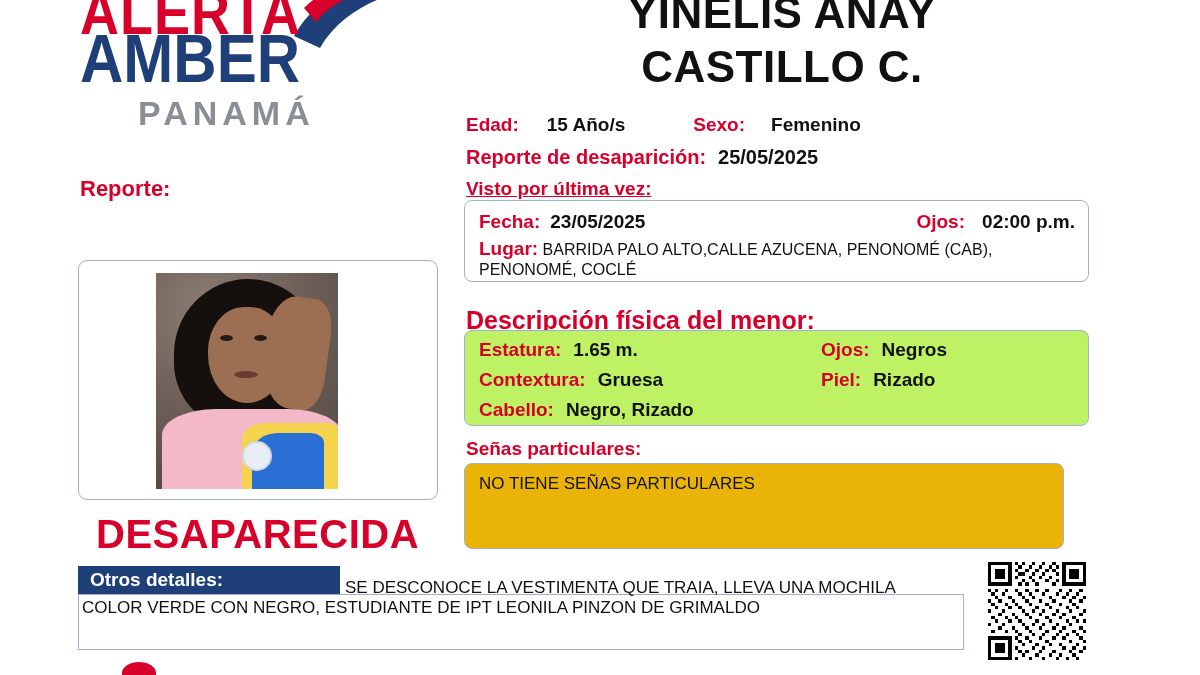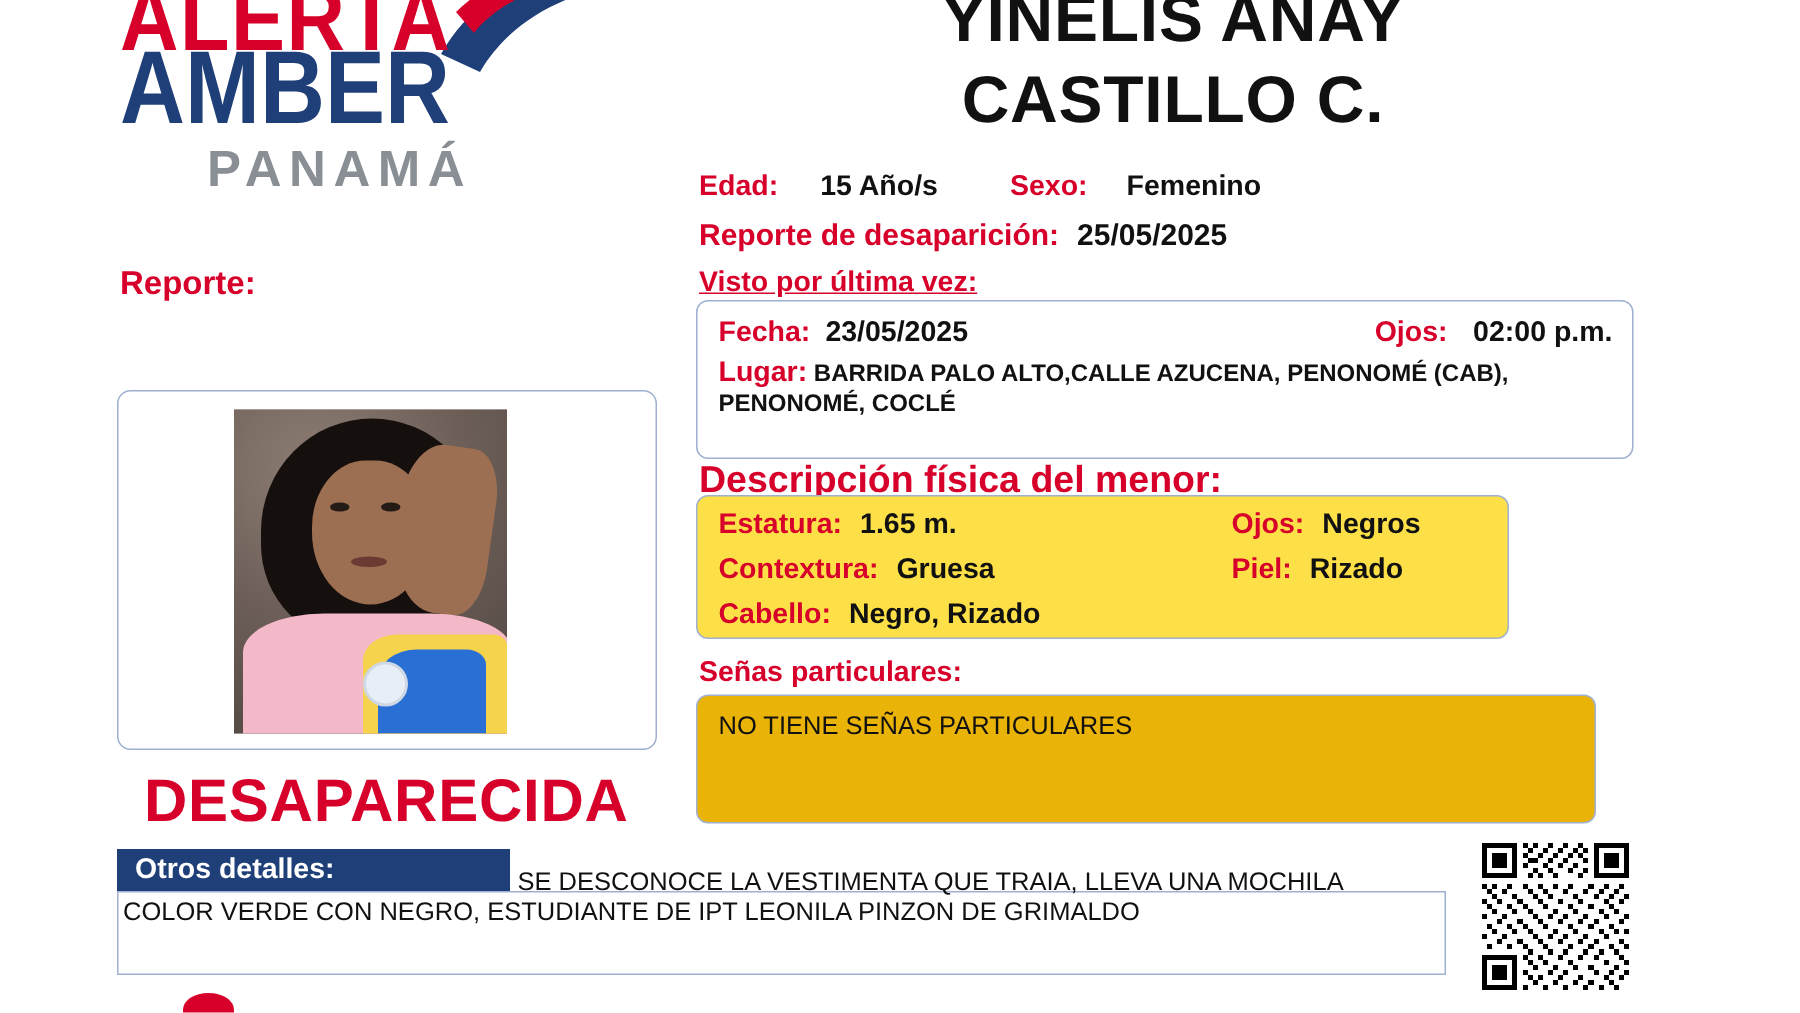--- a/index.html
+++ b/index.html
@@ -240,21 +240,21 @@
     color: #111;
     font-weight: bold;
   }
 
   .edad-row {
     position: absolute;
     left: 14px;
     top: 114px;
     font-size: 19px;
   }
-  .edad-row .sexo-label { margin-left: 48px; text-align: right; }
+  .edad-row .sexo-label { margin-left: 68px; text-align: right; }
   .edad-row .sexo-val { margin-left: 26px; }
   .edad-row .edad-val { margin-left: 28px; }
 
   .reporte-desap {
     position: absolute;
     left: 14px;
     top: 146px;
     font-size: 20px;
   }
   .reporte-desap .val { margin-left: 12px; }
@@ -265,21 +265,21 @@
     top: 178px;
     font-size: 19px;
     text-decoration: underline;
   }
 
   .box-visto {
     position: absolute;
     left: 12px;
     top: 200px;
     width: 625px;
-    height: 106px;
+    height: 82px;
     border: 1px solid #9fb0d0;
     border-radius: 8px;
     box-sizing: border-box;
     background: #fff;
   }
   .visto-line1 {
     position: absolute;
     left: 14px; top: 10px;
     width: 596px;
     font-size: 19px;
@@ -293,39 +293,39 @@
     right: 0px;
   }
   .visto-line1 .fecha-val { margin-left: 10px; }
   .lugar-line {
     position: absolute;
     left: 14px; top: 38px;
     width: 600px;
     font-size: 16px;
     line-height: 20px;
   }
-  .lugar-line .val { font-weight: bold; }
+  .lugar-line .val { font-weight: normal; }
 
   .desc-label {
     position: absolute;
     left: 14px;
     top: 306px;
     font-size: 25px;
   }
 
   .box-desc {
     position: absolute;
     left: 12px;
     top: 330px;
-    width: 542px;
+    width: 625px;
     height: 96px;
     border: 1px solid #9fb0d0;
     border-radius: 8px;
     box-sizing: border-box;
-    background: #fde047;
+    background: #bef264;
   }
   .d-line { position: absolute; font-size: 19px; }
   .d-estatura { left: 14px; top: 8px; }
   .d-contextura { left: 14px; top: 38px; }
   .d-cabello { left: 14px; top: 68px; }
   .d-ojos { left: 356px; top: 8px; }
   .d-piel { left: 356px; top: 38px; }
   .d-line .val { margin-left: 12px; }
 
   .senas-label {

